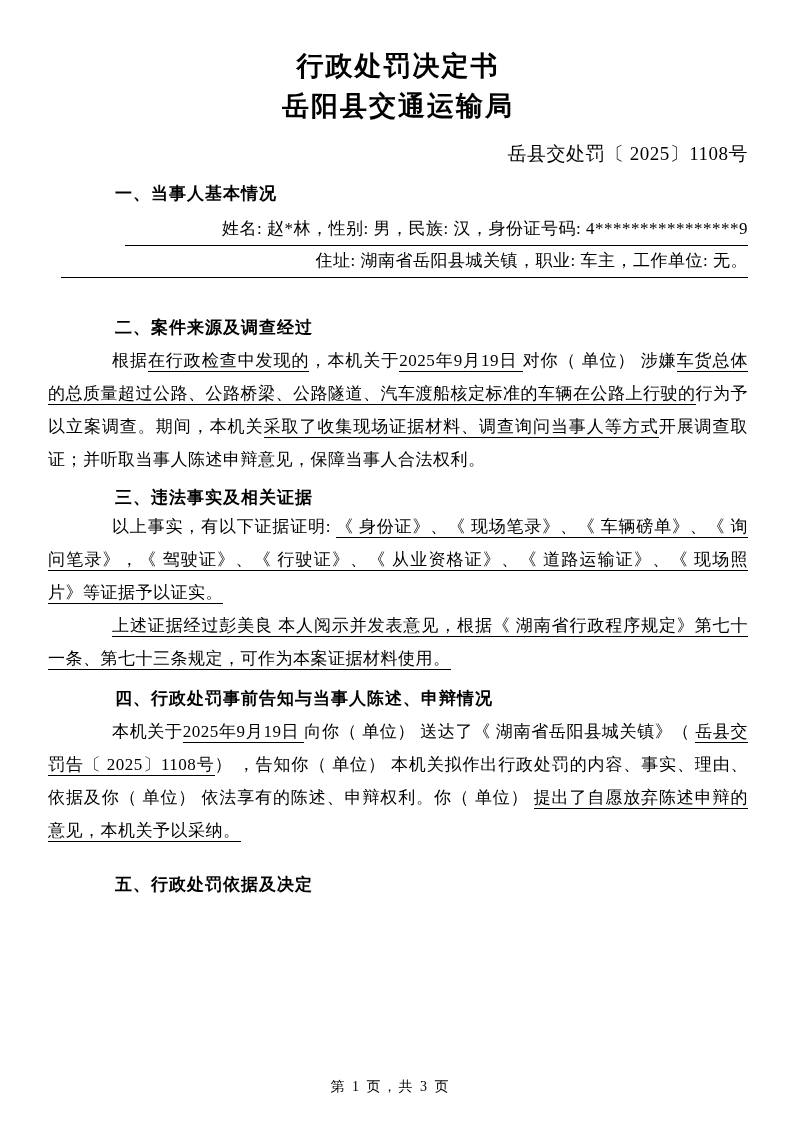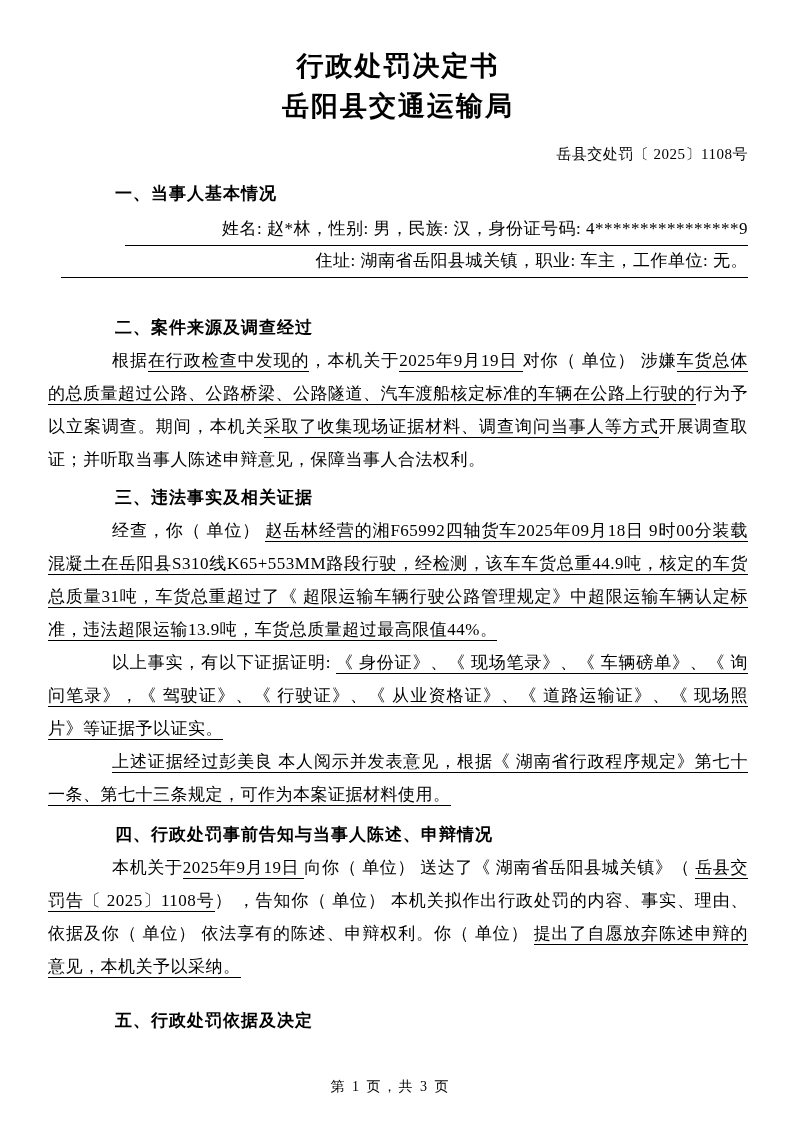--- a/index.html
+++ b/index.html
@@ -19,21 +19,21 @@
     text-align: center;
     font-weight: 700;
     font-size: 27px;
     line-height: 40px;
     letter-spacing: 2px;
     font-family: "Liberation Serif", "DejaVu Serif", serif;
   }
   .title.second { margin-top: 6px; }
   .doc-number {
     text-align: right;
-    font-size: 15px;
+    font-size: 19px;
     line-height: 20px;
     margin-top: 18px;
     letter-spacing: 0.5px;
   }
   .section { margin: 0; }
   .section-heading {
     font-family: "Liberation Sans", "DejaVu Sans", sans-serif;
     font-weight: 700;
     font-size: 17px;
     line-height: 24px;
@@ -97,21 +97,20 @@
           <p class="fill-row indent-first"><span class="seg">姓名: 赵*林，性别: 男，民族: 汉，身份证号码: 4****************9</span></p>
           <p class="fill-row"><span class="seg">住址: 湖南省岳阳县城关镇，职业: 车主，工作单位: 无。</span></p>
         </div>
       </div>
       <div class="section">
         <div class="section-heading heading-gap-2">二、案件来源及调查经过</div>
         <p class="para first-after-heading"><span class="seg">根据</span><span class="seg u">在行政检查中发现的</span><span class="seg">，本机关于</span><span class="seg u">2025年9月19日 </span><span class="seg">对你（ 单位） 涉嫌</span><span class="seg u">车货总体的总质量超过公路、公路桥梁、公路隧道、汽车渡船核定标准的车辆在公路上行驶的</span><span class="seg">行为予以立案调查。期间，本机关</span><span class="seg u">采取了收集现场证据材料、调查询问当事人等方式</span><span class="seg">开展调查取证；并听取当事人陈述申辩意见，保障当事人合法权利。</span></p>
       </div>
       <div class="section">
         <div class="section-heading heading-gap-3">三、违法事实及相关证据</div>
-        <p class="para first-after-heading"><span class="seg">经查，你（ 单位） </span><span class="seg u">赵岳林经营的湘F65992四轴货车2025年09月18日 9时00分装载混凝土在岳阳县S310线K65+553MM路段行驶，经检测，该车车货总重44.9吨，核定的车货总质量31吨，车货总重超过了《 超限运输车辆行驶公路管理规定》中超限运输车辆认定标准，违法超限运输13.9吨，车货总质量超过最高限值44%。</span></p>
         <p class="para"><span class="seg">以上事实，有以下证据证明: </span><span class="seg u">《 身份证》、《 现场笔录》、《 车辆磅单》、《 询问笔录》，《 驾驶证》、《 行驶证》、《 从业资格证》、《 道路运输证》、《 现场照片》等证据予以证实。</span></p>
         <p class="para"><span class="seg u">上述证据经过彭美良 本人阅示并发表意见，根据《 湖南省行政程序规定》第七十一条、第七十三条规定，可作为本案证据材料使用。</span></p>
       </div>
       <div class="section">
         <div class="section-heading heading-gap-4">四、行政处罚事前告知与当事人陈述、申辩情况</div>
         <p class="para first-after-heading"><span class="seg">本机关于</span><span class="seg u">2025年9月19日 </span><span class="seg">向你（ 单位） 送达了《 湖南省岳阳县城关镇》（ </span><span class="seg u">岳县交罚告〔 2025〕1108号</span><span class="seg">） ，告知你（ 单位） 本机关拟作出行政处罚的内容、事实、理由、依据及你（ 单位） 依法享有的陈述、申辩权利。你（ 单位） </span><span class="seg u">提出了自愿放弃陈述申辩的意见，本机关予以采纳。</span></p>
       </div>
       <div class="section">
         <div class="section-heading heading-gap-5">五、行政处罚依据及决定</div>
       </div>

